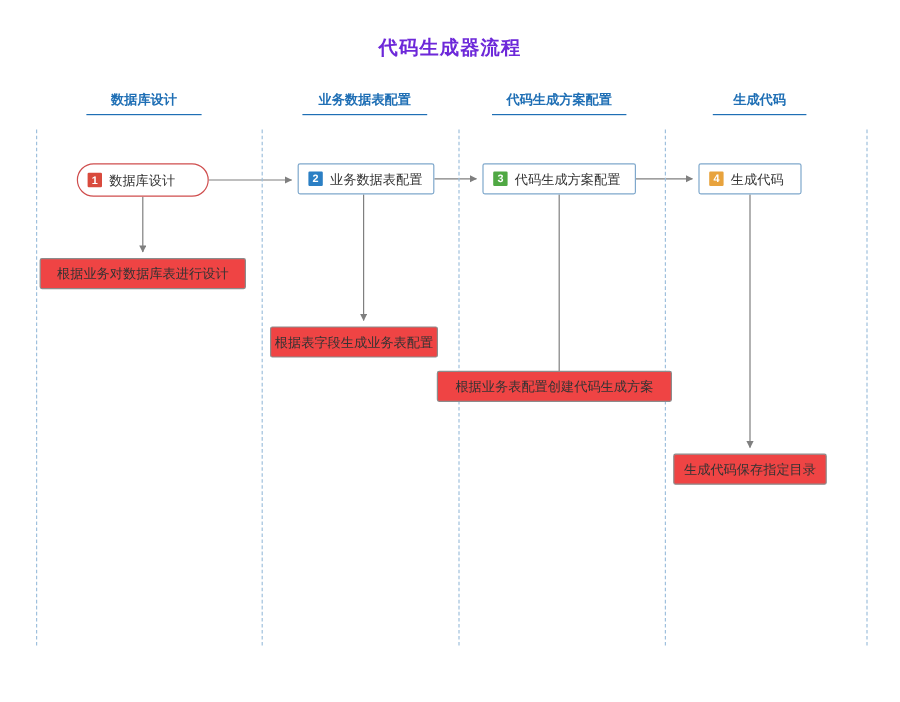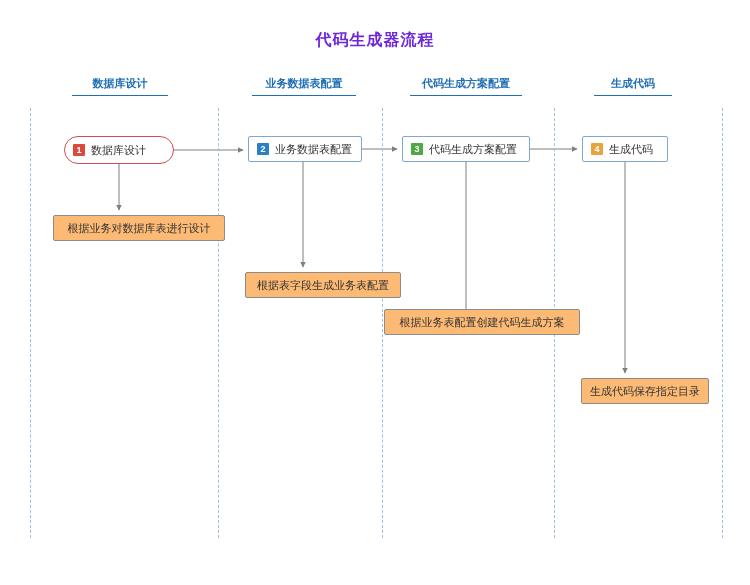--- a/index.html
+++ b/index.html
@@ -80,26 +80,25 @@
     flex: 0 0 auto;
   }
   .note {
     position: absolute;
     box-sizing: border-box;
     display: flex;
     align-items: center;
     justify-content: center;
     font-size: 11px;
     color: #333333;
-    background: #fdba74;
+    background: #ef4444;
     border: 1px solid #8c8c8c;
     border-radius: 2px;
     white-space: nowrap;
     padding: 0 9px;
-    margin-left: 20px;
   }
   #arrows {
     position: absolute;
     top: 0;
     left: 0;
     width: 750px;
     height: 585px;
     pointer-events: none;
   }
 </style>
@@ -152,17 +151,17 @@
     <span class="badge" style="background:#4fa843;">3</span>
     <span>代码生成方案配置</span>
   </div>
 
   <div class="node boxed" style="left:582px;top:136px;width:86px;height:26px;">
     <span class="badge" style="background:#e8a33d;">4</span>
     <span>生成代码</span>
   </div>
 
   <div class="note" style="left:33px;top:215px;width:172px;height:26px;">根据业务对数据库表进行设计</div>
-  <div class="note" style="left:225px;top:272px;width:156px;height:26px;">根据表字段生成业务表配置</div>
+  <div class="note" style="left:225px;top:272px;width:140px;height:26px;">根据表字段生成业务表配置</div>
   <div class="note" style="left:364px;top:309px;width:196px;height:26px;">根据业务表配置创建代码生成方案</div>
   <div class="note" style="left:561px;top:378px;width:128px;height:26px;">生成代码保存指定目录</div>
 
 </div>
 
 </body></html>

